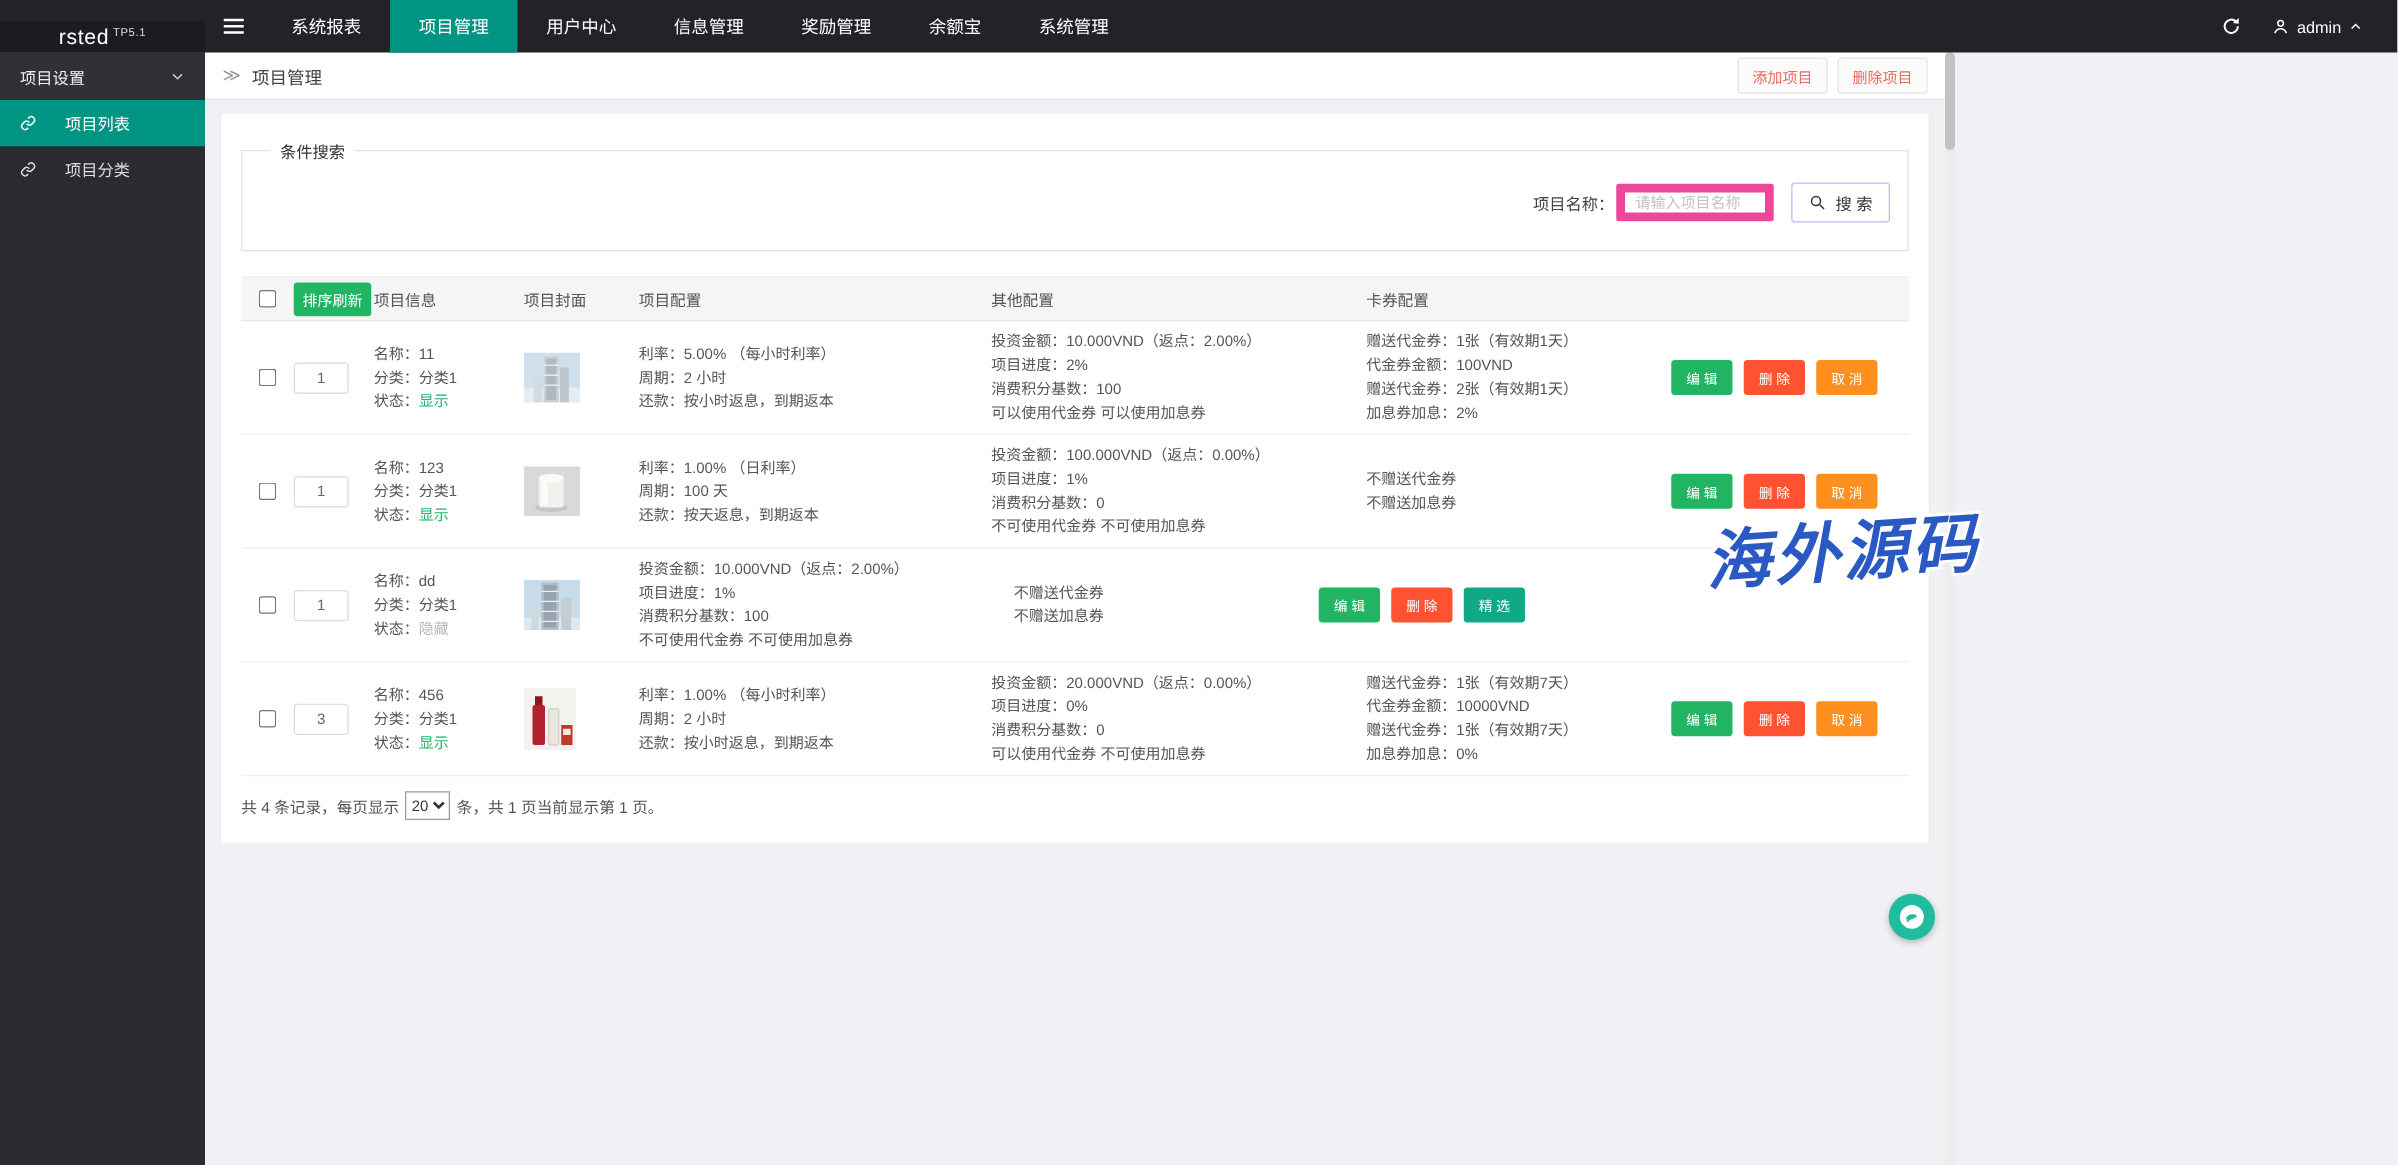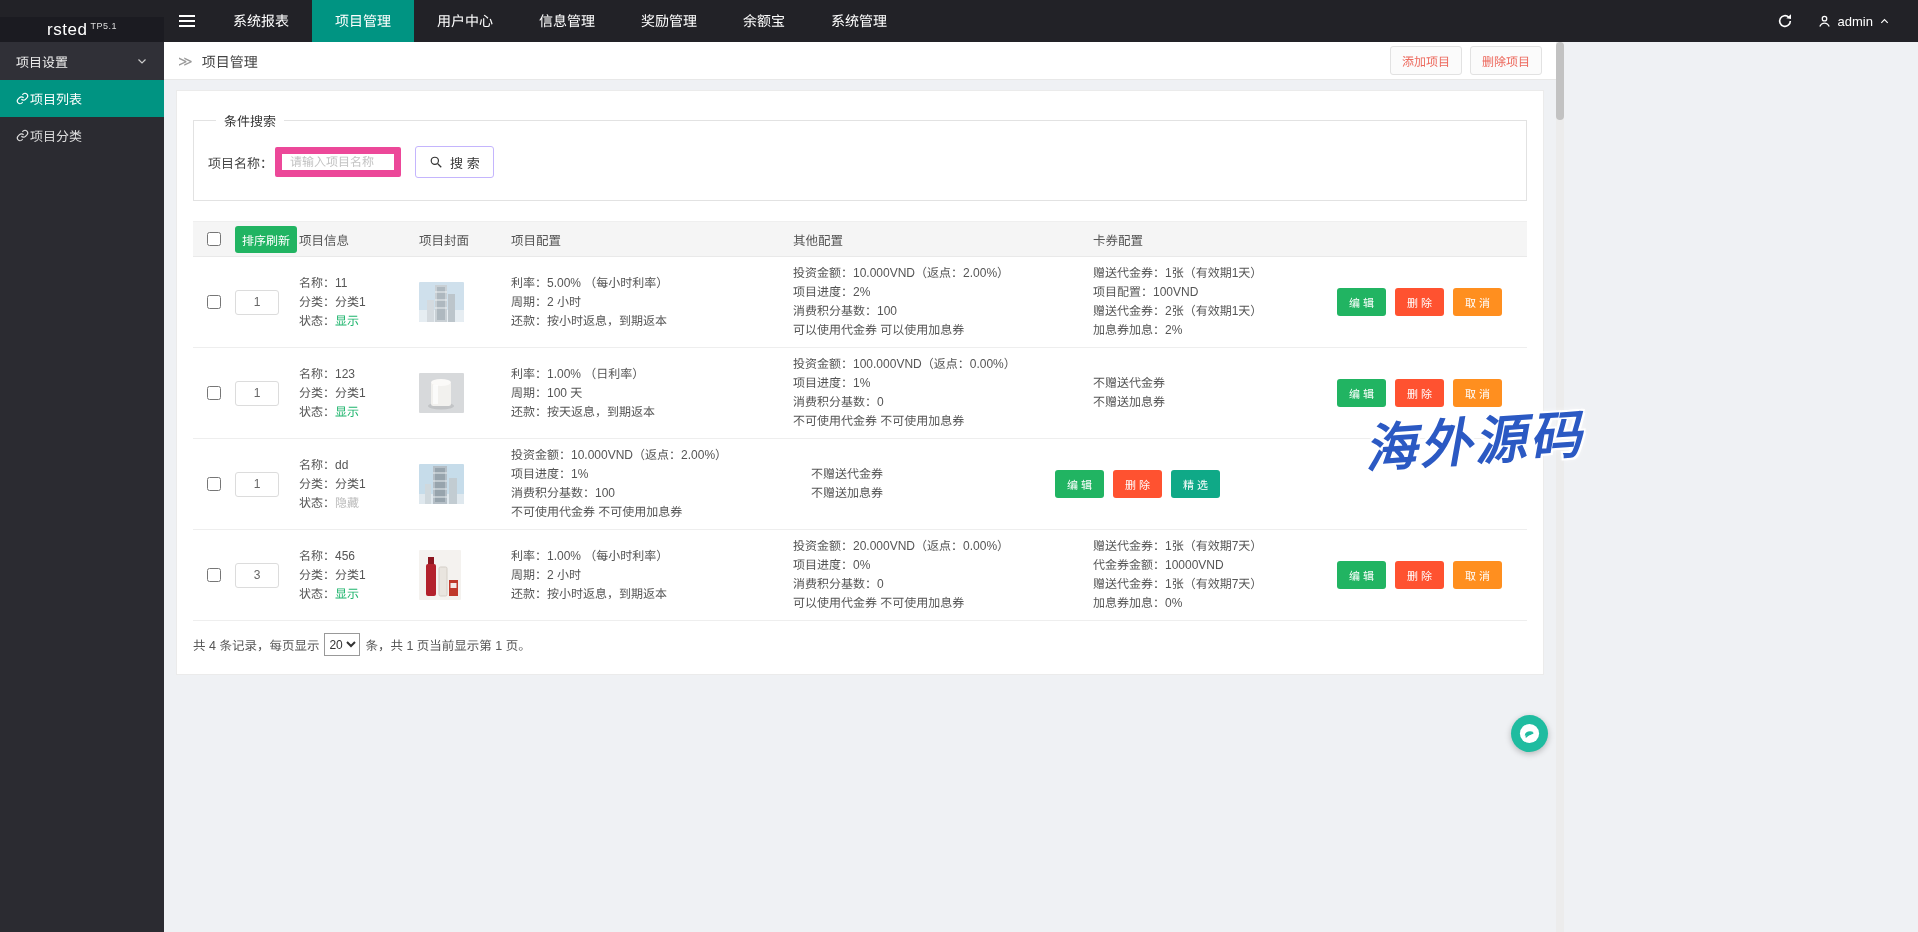--- a/index.html
+++ b/index.html
@@ -20,41 +20,41 @@
   .nav-menu { display:flex; align-items:stretch; }
   .nav-item { padding:0 23px; line-height:42px; color:#fff; font-size:14px; cursor:pointer; }
   .nav-item.active { background:#009482; }
   .nav-right { margin-left:auto; display:flex; align-items:center; padding-right:28px; color:#fff; gap:24px; }
   .icon-btn { display:flex; align-items:center; cursor:pointer; }
   .userbox { display:flex; align-items:center; gap:6px; font-size:13px; cursor:pointer; }
 
   
   .sidebar { position:absolute; top:42px; left:0; bottom:0; width:164px; background:#2b2b31; z-index:10; }
   .side-group { height:38px; display:flex; align-items:center; justify-content:space-between; padding:0 16px; color:#eee; font-size:13px; background:#303037; cursor:pointer; }
-  .side-item { height:37px; display:flex; align-items:center; gap:1px; padding-left:16px; color:#ddd; font-size:13px; cursor:pointer; }
+  .side-item { height:37px; display:flex; align-items:center; gap:23px; padding-left:16px; color:#ddd; font-size:13px; cursor:pointer; }
   .side-item.active { background:#009482; color:#fff; }
 
   
   .main { position:absolute; left:164px; top:42px; right:0; bottom:0; background:#eff1f4; }
   .content-col { position:relative; width:1392px; height:100%; }
   .vscroll { position:absolute; left:1392px; top:0; width:8px; bottom:0; background:#ececec; }
   .vscroll .thumb { width:8px; height:78px; background:#c2c2c2; border-radius:4px; }
 
   .crumbbar { height:38px; background:#fff; border-bottom:1px solid #e8e8e8; display:flex; align-items:center; padding:0 14px; }
   .crumb-icon { color:#999; font-size:14px; }
   .crumb-title { font-size:14px; color:#444; margin-left:9px; }
   .crumb-buttons { margin-left:auto; display:flex; gap:8px; }
   .crumb-btn { font-size:12px; color:#ed6a5e; background:#fbfbfb; border:1px solid #e2e2e2; border-radius:3px; padding:5px 11px; cursor:pointer; font-family:inherit; }
 
   .panel { margin:10px 12px; background:#fff; border:1px solid #ebebeb; padding:20px 16px 18px; }
 
   
   .search-fs { border:1px solid #e2e2e2; padding:12px 14px 22px; margin-bottom:20px; }
   .search-fs legend { font-size:13px; color:#333; padding:0 8px; margin-left:8px; }
-  .search-row { display:flex; align-items:center; margin-top:4px; }
+  .search-row { display:flex; align-items:center; margin-top:4px;justify-content:flex-end; }
   .search-label { font-size:13px; color:#444; margin-right:2px; }
   .search-input { width:126px; height:30px; border:7px solid #ec4899; border-radius:2px; padding:0 8px; font-size:12px; color:#333; font-family:inherit; }
   .search-input::placeholder { color:#c3c3c3; }
   .search-btn { margin-left:14px; height:32px; padding:0 13px; background:#fff; border:1px solid #c4b5fd; border-radius:3px; font-size:13px; color:#333; display:flex; align-items:center; gap:7px; cursor:pointer; font-family:inherit; }
 
   
   .thead { display:flex; align-items:center; background:#f5f5f5; border-top:1px solid #efefef; border-bottom:1px solid #e9e9e9; height:36px; font-size:12.5px; color:#555; }
   .row { display:flex; align-items:center; border-bottom:1px solid #eee; padding:7px 0; font-size:12px; color:#555; }
   .line { line-height:19px; white-space:nowrap; }
   .c-check { width:42px; display:flex; justify-content:center; }
@@ -229,21 +229,21 @@
           <div class="line">还款：按小时返息，到期返本</div>
         </div>
         <div class="c-other">
           <div class="line">投资金额：10.000VND（返点：2.00%）</div>
           <div class="line">项目进度：2%</div>
           <div class="line">消费积分基数：100</div>
           <div class="line">可以使用代金券 可以使用加息券</div>
         </div>
         <div class="c-coupon">
           <div class="line">赠送代金券：1张（有效期1天）</div>
-          <div class="line">项目配置：100VND</div>
+          <div class="line">代金券金额：100VND</div>
           <div class="line">赠送代金券：2张（有效期1天）</div>
           <div class="line">加息券加息：2%</div>
         </div>
         <div class="c-actions">
           <button class="act a-edit">编辑</button>
           <button class="act a-del">删除</button>
           <button class="act a-cancel">取消</button>
         </div>
       </div>
 

